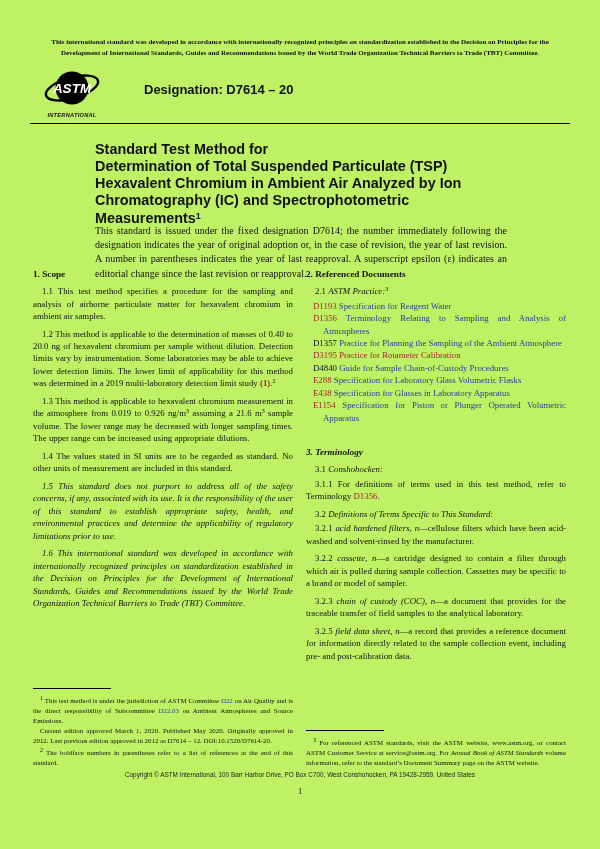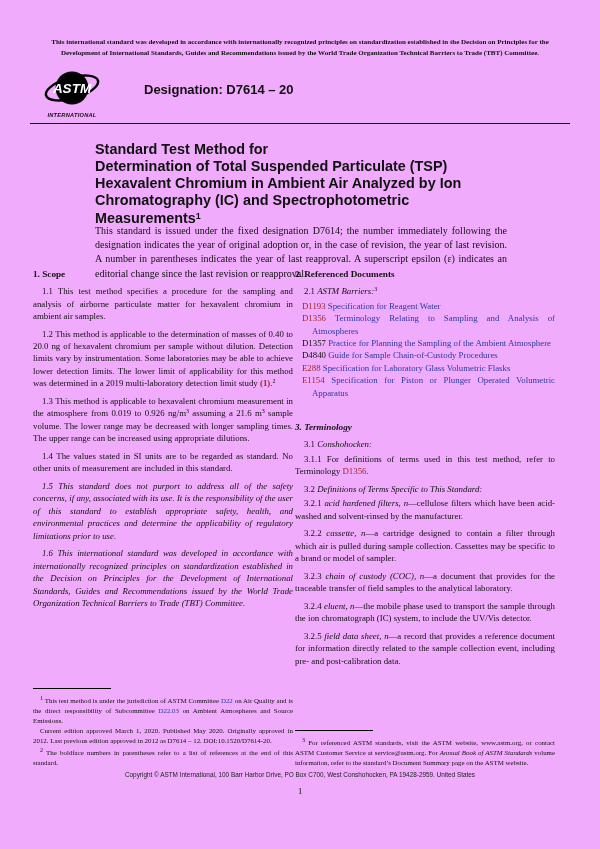--- a/index.html
+++ b/index.html
@@ -1,17 +1,17 @@
 <!DOCTYPE html>
 <html><head>
 <meta charset="utf-8">
 <style>
   html,body{margin:0;padding:0;background:#9a9a9a;}
   .page{
-    width:600px;height:849px;margin:0 auto;background:#f0abfc;position:relative;
+    width:600px;height:849px;margin:0 auto;background:#bef264;position:relative;
     overflow:hidden;color:#111;
     font-family:"Liberation Serif","DejaVu Serif",serif;
   }
   
   .wto-note{
     position:absolute;top:37px;left:34px;width:532px;
     font-size:7px;font-weight:bold;line-height:1.55;text-align:center;
   }
   .logo-wrap{position:absolute;top:69px;left:42px;width:60px;text-align:center;}
   .logo-sub{
@@ -27,21 +27,21 @@
     position:absolute;top:131px;left:95px;width:445px;
     font-family:"Liberation Sans",sans-serif;font-weight:bold;
     font-size:14.4px;line-height:1.2;white-space:pre-line;
   }
   .t-sup{font-size:9px;vertical-align:4px;}
   .issue-note{
     position:absolute;top:224px;left:95px;width:412px;
     font-size:10px;line-height:1.42;text-align:justify;
   }
   
-  .columns{position:absolute;top:268px;left:33px;width:534px;height:500px;display:flex;gap:2px;}
+  .columns{position:absolute;top:268px;left:33px;width:534px;height:500px;display:flex;gap:13px;}
   .col{width:260px;display:flex;flex-direction:column;font-size:8.8px;line-height:1.42;text-align:justify;}
   .sec-heading{font-size:9.2px;font-weight:bold;margin:0 0 4px;text-align:left;}
   .sec-heading.mt{margin-top:22px;font-style:italic;}
   .body-p{margin:0 0 5px;text-indent:9px;}
   .body-p.no-gap{margin-bottom:2px;}
   .italic{font-style:italic;}
   sup.fnref{font-size:6px;vertical-align:3px;}
   sup.unit{font-size:6px;vertical-align:3px;}
   
   .refs{list-style:none;margin:0;padding:0;}
@@ -110,42 +110,50 @@
         <div class="fn-rule"></div>
         <p class="fn"><sup class="fnref">1</sup><span> This test method is under the jurisdiction of ASTM Committee </span><span class="link-blue">D22</span><span> on Air Quality and is the direct responsibility of Subcommittee </span><span class="link-blue">D22.03</span><span> on Ambient Atmospheres and Source Emissions.</span></p>
         <p class="fn"><span>Current edition approved March 1, 2020. Published May 2020. Originally approved in 2012. Last previous edition approved in 2012 as D7614 – 12. DOI:10.1520/D7614-20.</span></p>
         <p class="fn"><sup class="fnref">2</sup><span> The boldface numbers in parentheses refer to a list of references at the end of this standard.</span></p>
       </div>
     </div>
 
     <div class="col">
       <h2 class="sec-heading">2. Referenced Documents</h2>
 
-      <p class="body-p no-gap"><span>2.1 </span><span class="italic">ASTM Barriers:</span><sup class="fnref">3</sup></p>
+      <p class="body-p no-gap"><span>2.1 </span><span class="italic">ASTM Practice:</span><sup class="fnref">3</sup></p>
 
       <ul class="refs">
         <li class="ref-item">
           <span class="link-red">D1193</span>
           <span class="link-blue">Specification for Reagent Water</span>
         </li>
         <li class="ref-item">
           <span class="link-red">D1356</span>
           <span class="link-blue">Terminology Relating to Sampling and Analysis of Atmospheres</span>
         </li>
         <li class="ref-item">
           <span class="code-black">D1357</span>
           <span class="link-blue">Practice for Planning the Sampling of the Ambient Atmosphere</span>
         </li>
         <li class="ref-item">
+          <span class="link-red">D3195</span>
+          <span class="link-red">Practice for Rotameter Calibration</span>
+        </li>
+        <li class="ref-item">
           <span class="code-black">D4840</span>
           <span class="link-blue">Guide for Sample Chain-of-Custody Procedures</span>
         </li>
         <li class="ref-item">
           <span class="link-red">E288</span>
           <span class="link-blue">Specification for Laboratory Glass Volumetric Flasks</span>
+        </li>
+        <li class="ref-item">
+          <span class="link-red">E438</span>
+          <span class="link-blue">Specification for Glasses in Laboratory Apparatus</span>
         </li>
         <li class="ref-item">
           <span class="link-red">E1154</span>
           <span class="link-blue">Specification for Piston or Plunger Operated Volumetric Apparatus</span>
         </li>
       </ul>
 
       <h2 class="sec-heading mt">3. Terminology</h2>
 
       <p class="body-p no-gap"><span>3.1 </span><span class="italic">Conshohocken:</span></p>
@@ -153,21 +161,20 @@
       <p class="body-p"><span>3.1.1 For definitions of terms used in this test method, refer to Terminology </span><span class="link-red">D1356</span><span>.</span></p>
 
       <p class="body-p no-gap"><span>3.2 </span><span class="italic">Definitions of Terms Specific to This Standard:</span></p>
 
       <p class="body-p"><span>3.2.1 </span><span class="italic">acid hardened filters, n</span><span>—cellulose filters which have been acid-washed and solvent-rinsed by the manufacturer.</span></p>
 
       <p class="body-p"><span>3.2.2 </span><span class="italic">cassette, n</span><span>—a cartridge designed to contain a filter through which air is pulled during sample collection. Cassettes may be specific to a brand or model of sampler.</span></p>
 
       <p class="body-p"><span>3.2.3 </span><span class="italic">chain of custody (COC), n</span><span>—a document that provides for the traceable transfer of field samples to the analytical laboratory.</span></p>
 
-      <p class="body-p"><span>3.2.4 </span><span class="italic">eluent, n</span><span>—the mobile phase used to transport the sample through the ion chromatograph (IC) system, to include the UV/Vis detector.</span></p>
 
       <p class="body-p"><span>3.2.5 </span><span class="italic">field data sheet, n</span><span>—a record that provides a reference document for information directly related to the sample collection event, including pre- and post-calibration data.</span></p>
 
       <div class="fn-block">
         <div class="fn-rule"></div>
         <p class="fn"><sup class="fnref">3</sup><span> For referenced ASTM standards, visit the ASTM website, www.astm.org, or contact ASTM Customer Service at service@astm.org. For </span><span class="italic">Annual Book of ASTM Standards</span><span> volume information, refer to the standard’s Document Summary page on the ASTM website.</span></p>
       </div>
     </div>
 
   </div>

